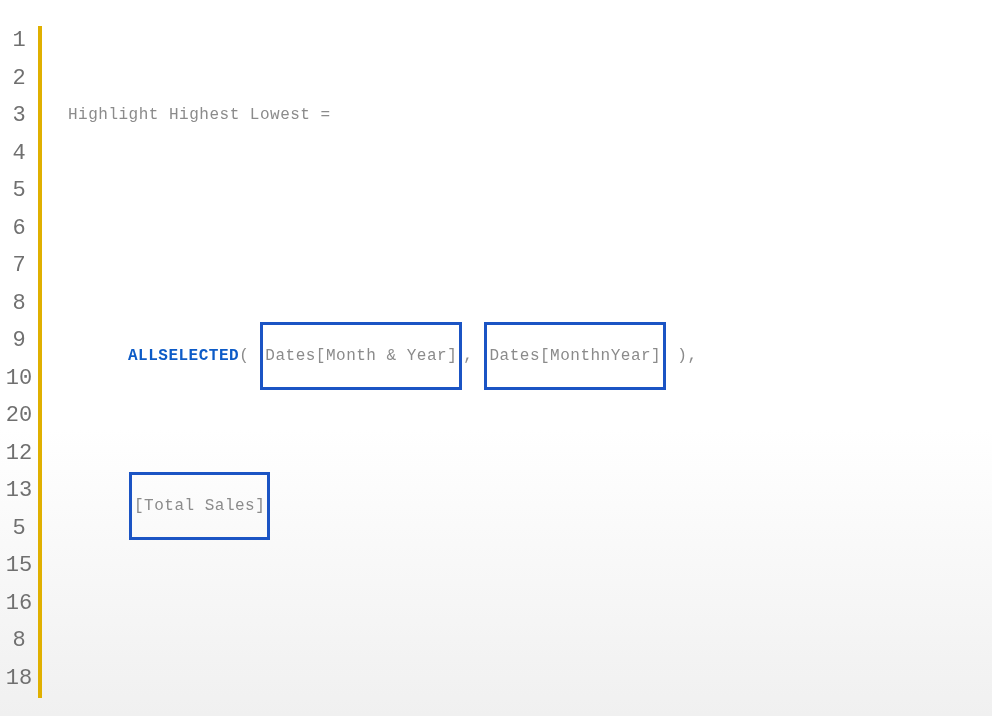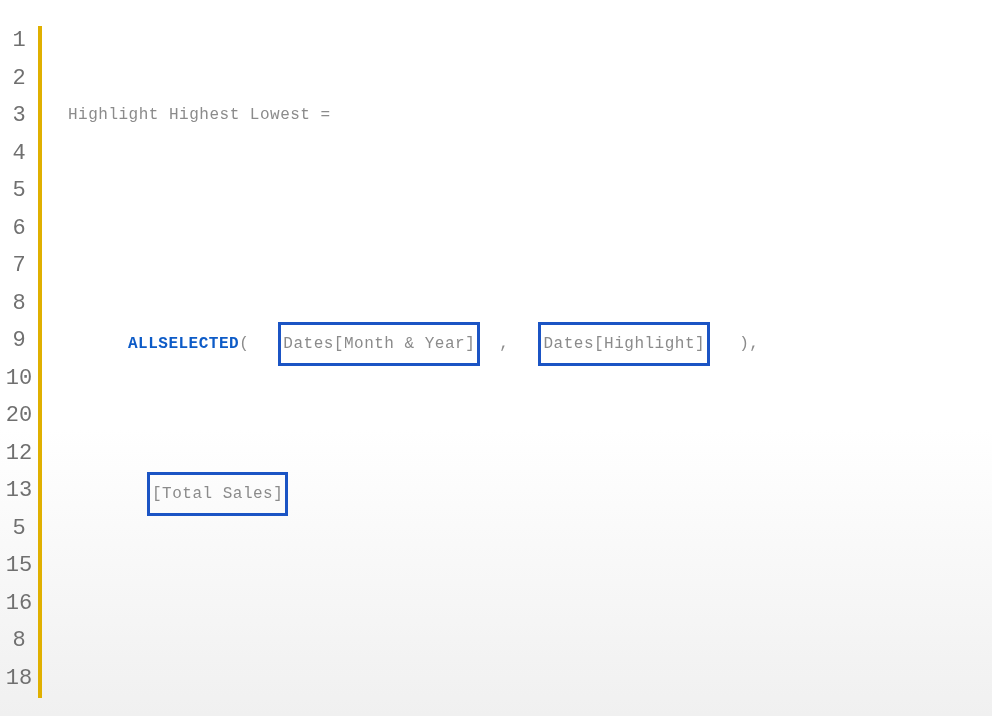--- a/index.html
+++ b/index.html
@@ -42,26 +42,26 @@
     color: #8b8b8b;
     white-space: pre;
     letter-spacing: 0.5px;
   }
   .line { height: 37.5px; }
   .kw { color: #1a6fd1; font-weight: 600; letter-spacing: 0.2px; }
   .kw2 { color: #0d5bc7; font-weight: 600; text-align: right; }
   .id { color: #8b8b8b; }
   .boxed {
     border: 3px solid #1b54c4;
-    padding: 4px 2px;
+    padding: 16px 2px;
     color: #8b8b8b;
     display: inline-block;
     line-height: 30px;
     vertical-align: baseline;
-    margin: 0 19px;
+    margin: 0 1px;
   }
   .indent1 { padding-left: 60px; display: inline-block; }
 </style>
 </head>
 <body>
 
 <div class="editor">
 
   <div class="gutter">
     <div>1</div>
@@ -84,21 +84,21 @@
     <div>18</div>
   </div>
 
   <div class="accent-bar"></div>
 
   <div class="code">
     <div class="line"><span class="id">Highlight Highest Lowest =</span></div>
 
 
 
-    <div class="line"><span class="indent1"></span><span class="kw2">ALLSELECTED</span><span>( </span><span class="boxed">Dates[Month &amp; Year]</span><span>, </span><span class="boxed">Dates[Highlight]</span><span> ),</span></div>
+    <div class="line"><span class="indent1"></span><span class="kw2">ALLSELECTED</span><span>( </span><span class="boxed">Dates[Month &amp; Year]</span><span>, </span><span class="boxed">Dates[MonthnYear]</span><span> ),</span></div>
 
     <div class="line"><span class="indent1"></span><span class="boxed">[Total Sales]</span></div>
 
     
 
     
 
     
 
     

